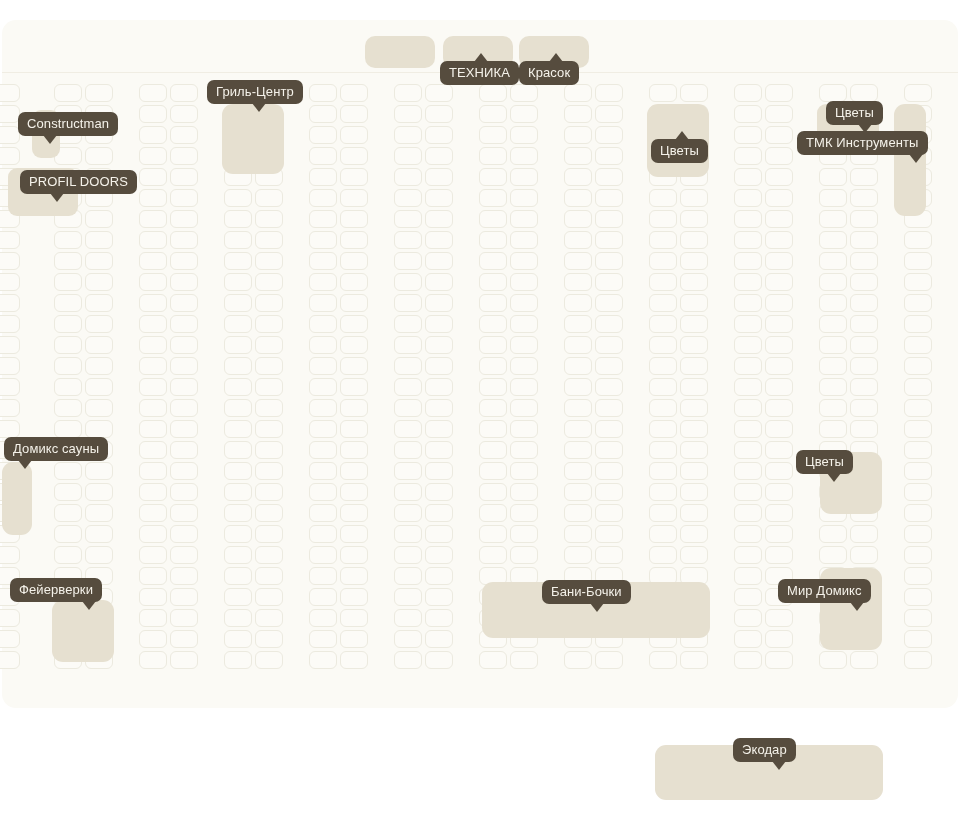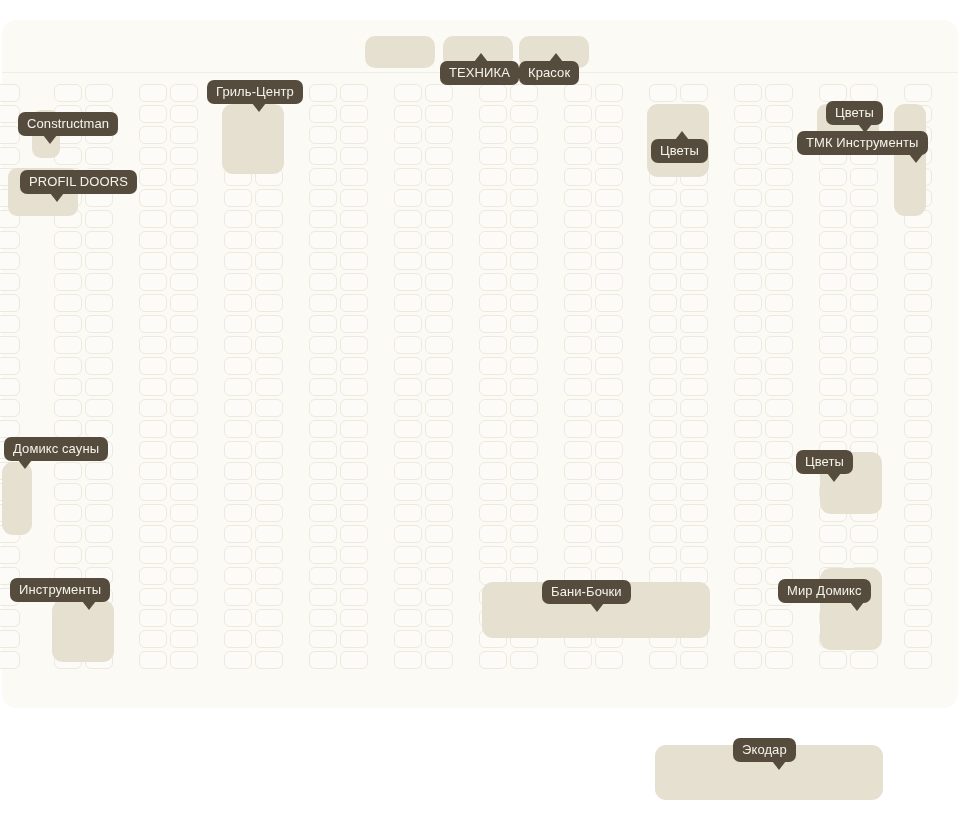--- a/index.html
+++ b/index.html
@@ -731,19 +731,19 @@
       <div class="label tail-up" style="left: 440px; top: 61px;"><span>ТЕХНИКА</span><span class="tail" style="left: 34px;"></span></div>
       <div class="label tail-up" style="left: 519px; top: 61px;"><span>Красок</span><span class="tail" style="left: 30px;"></span></div>
       <div class="label tail-down" style="left: 18px; top: 112px;"><span>Constructman</span><span class="tail" style="left: 25px;"></span></div>
       <div class="label tail-down" style="left: 20px; top: 170px;"><span>PROFIL DOORS</span><span class="tail" style="left: 30px;"></span></div>
       <div class="label tail-down" style="left: 207px; top: 80px;"><span>Гриль-Центр</span><span class="tail" style="left: 45px;"></span></div>
       <div class="label tail-up" style="left: 651px; top: 139px;"><span>Цветы</span><span class="tail" style="left: 24px;"></span></div>
       <div class="label tail-down" style="left: 826px; top: 101px;"><span>Цветы</span><span class="tail" style="left: 32px;"></span></div>
       <div class="label tail-down" style="left: 797px; top: 131px;"><span>ТМК Инструменты</span><span class="tail" style="left: 112px;"></span></div>
       <div class="label tail-down" style="left: 4px; top: 437px;"><span>Домикс сауны</span><span class="tail" style="left: 14px;"></span></div>
       <div class="label tail-down" style="left: 796px; top: 450px;"><span>Цветы</span><span class="tail" style="left: 31px;"></span></div>
-      <div class="label tail-down" style="left: 10px; top: 578px;"><span>Инструменты</span><span class="tail" style="left: 72px;"></span></div>
+      <div class="label tail-down" style="left: 10px; top: 578px;"><span>Фейерверки</span><span class="tail" style="left: 72px;"></span></div>
       <div class="label tail-down" style="left: 542px; top: 580px;"><span>Бани-Бочки</span><span class="tail" style="left: 48px;"></span></div>
       <div class="label tail-down" style="left: 778px; top: 579px;"><span>Мир Домикс</span><span class="tail" style="left: 72px;"></span></div>
       <div class="label tail-down" style="left: 733px; top: 738px;"><span>Экодар</span><span class="tail" style="left: 39px;"></span></div>
     </div>
 
 </div>
 
 </body></html>

